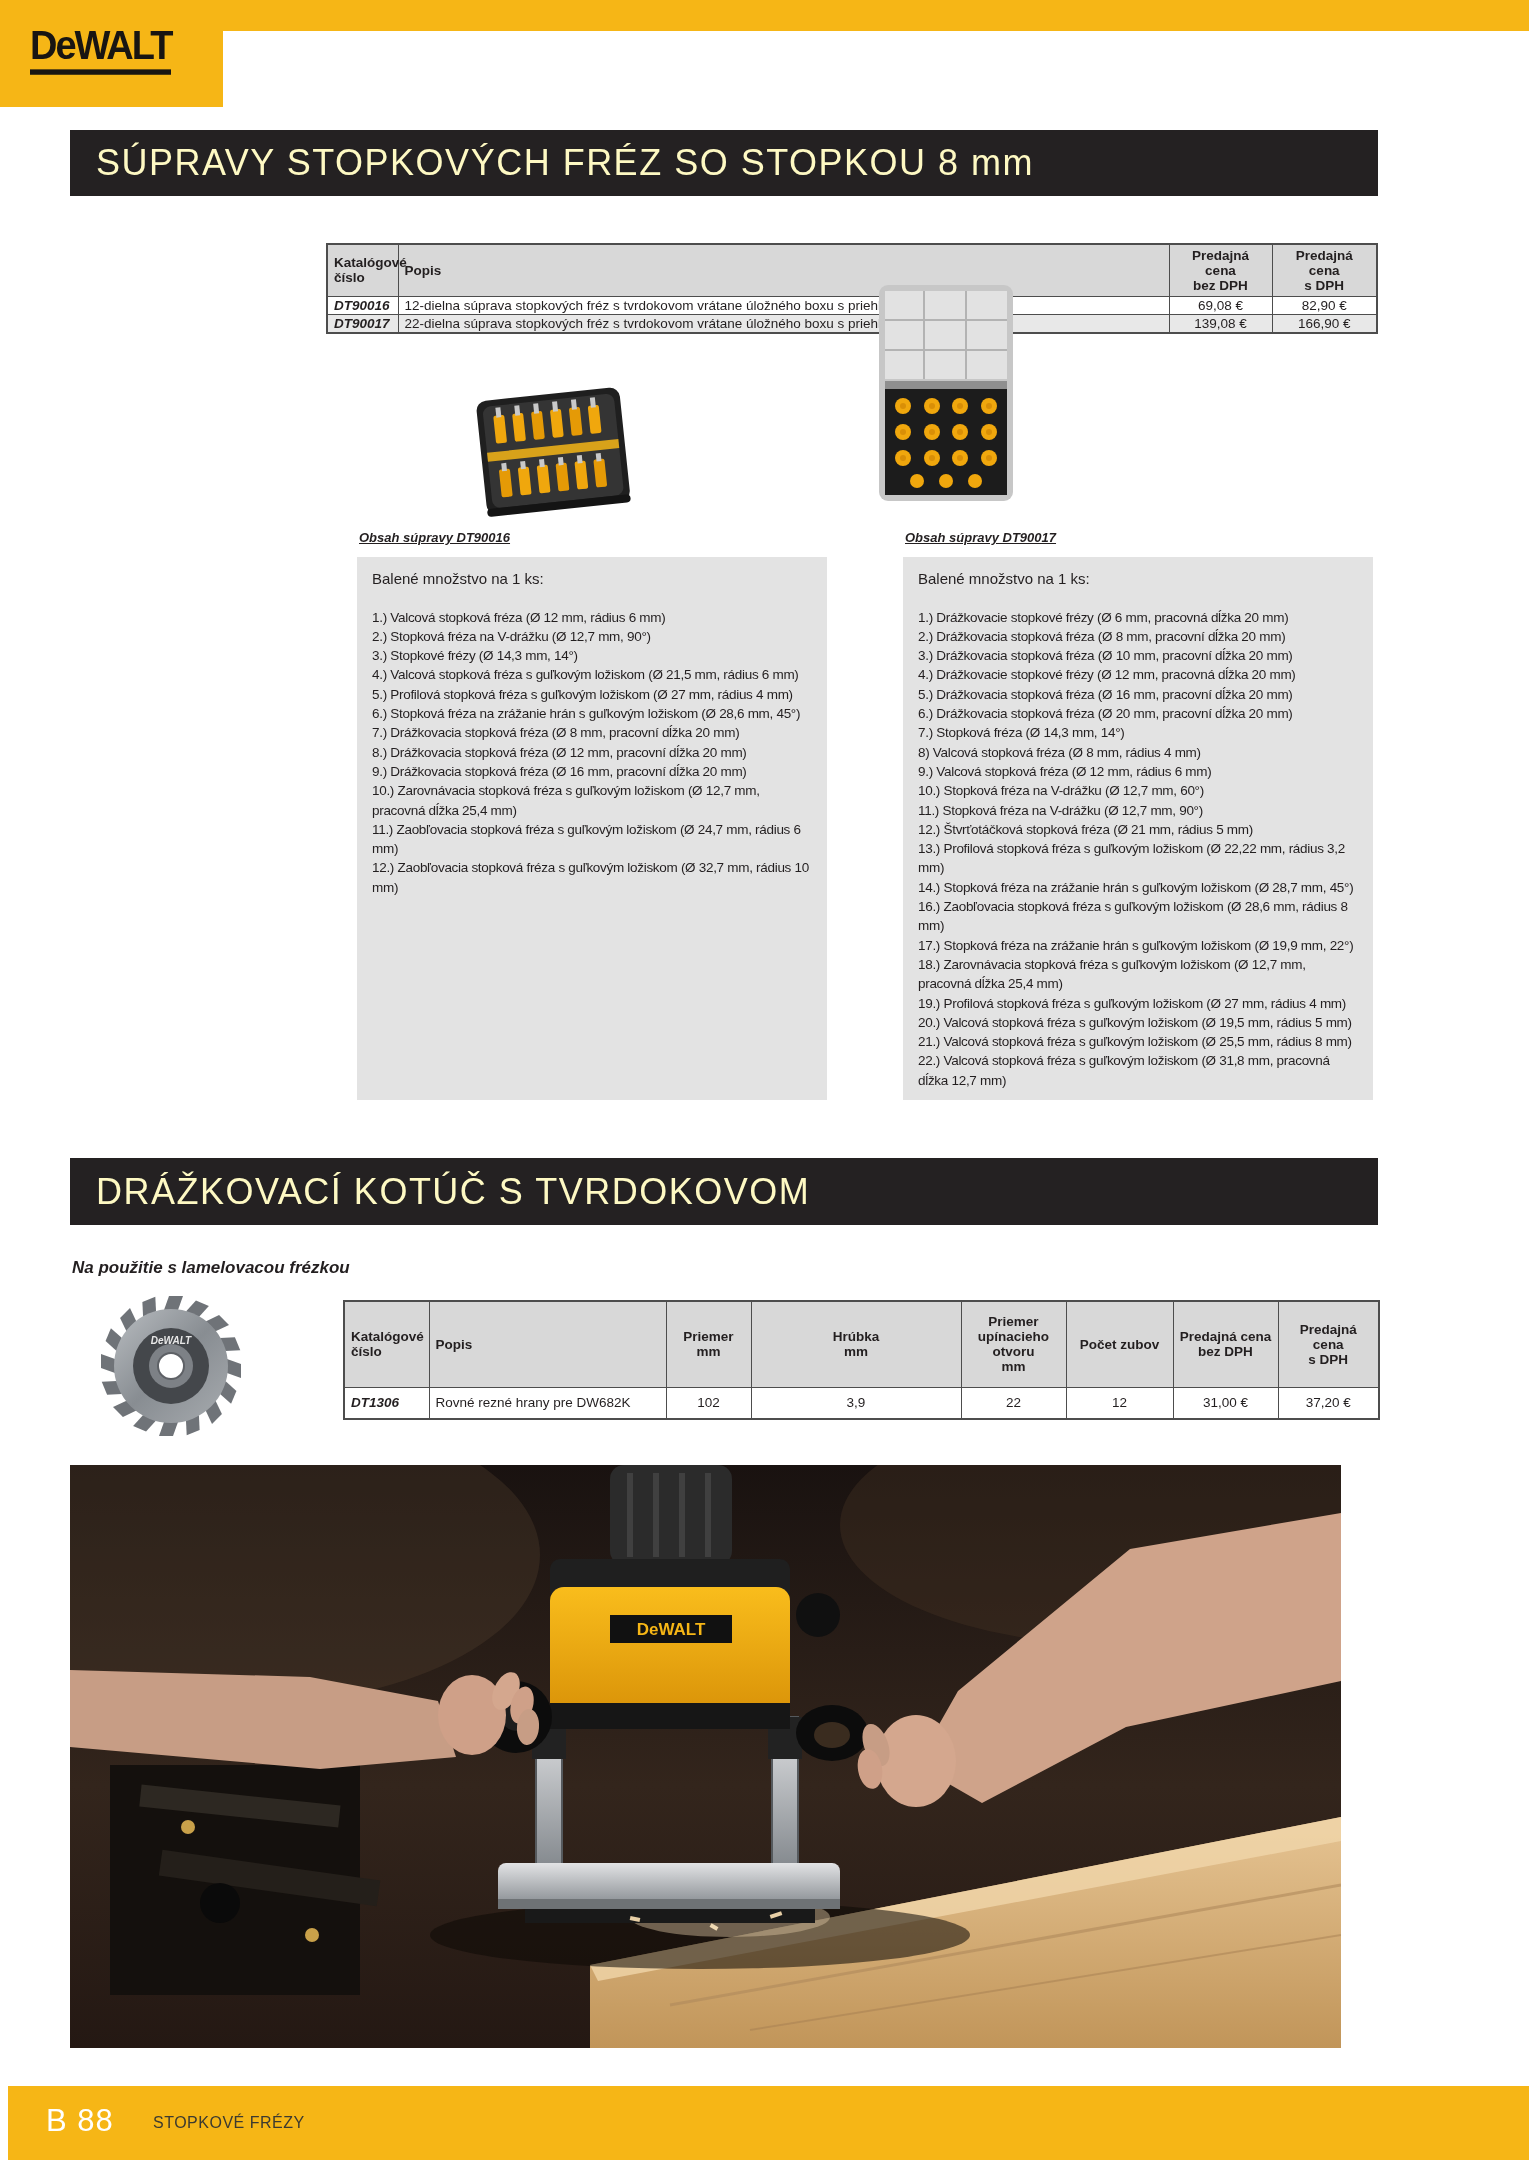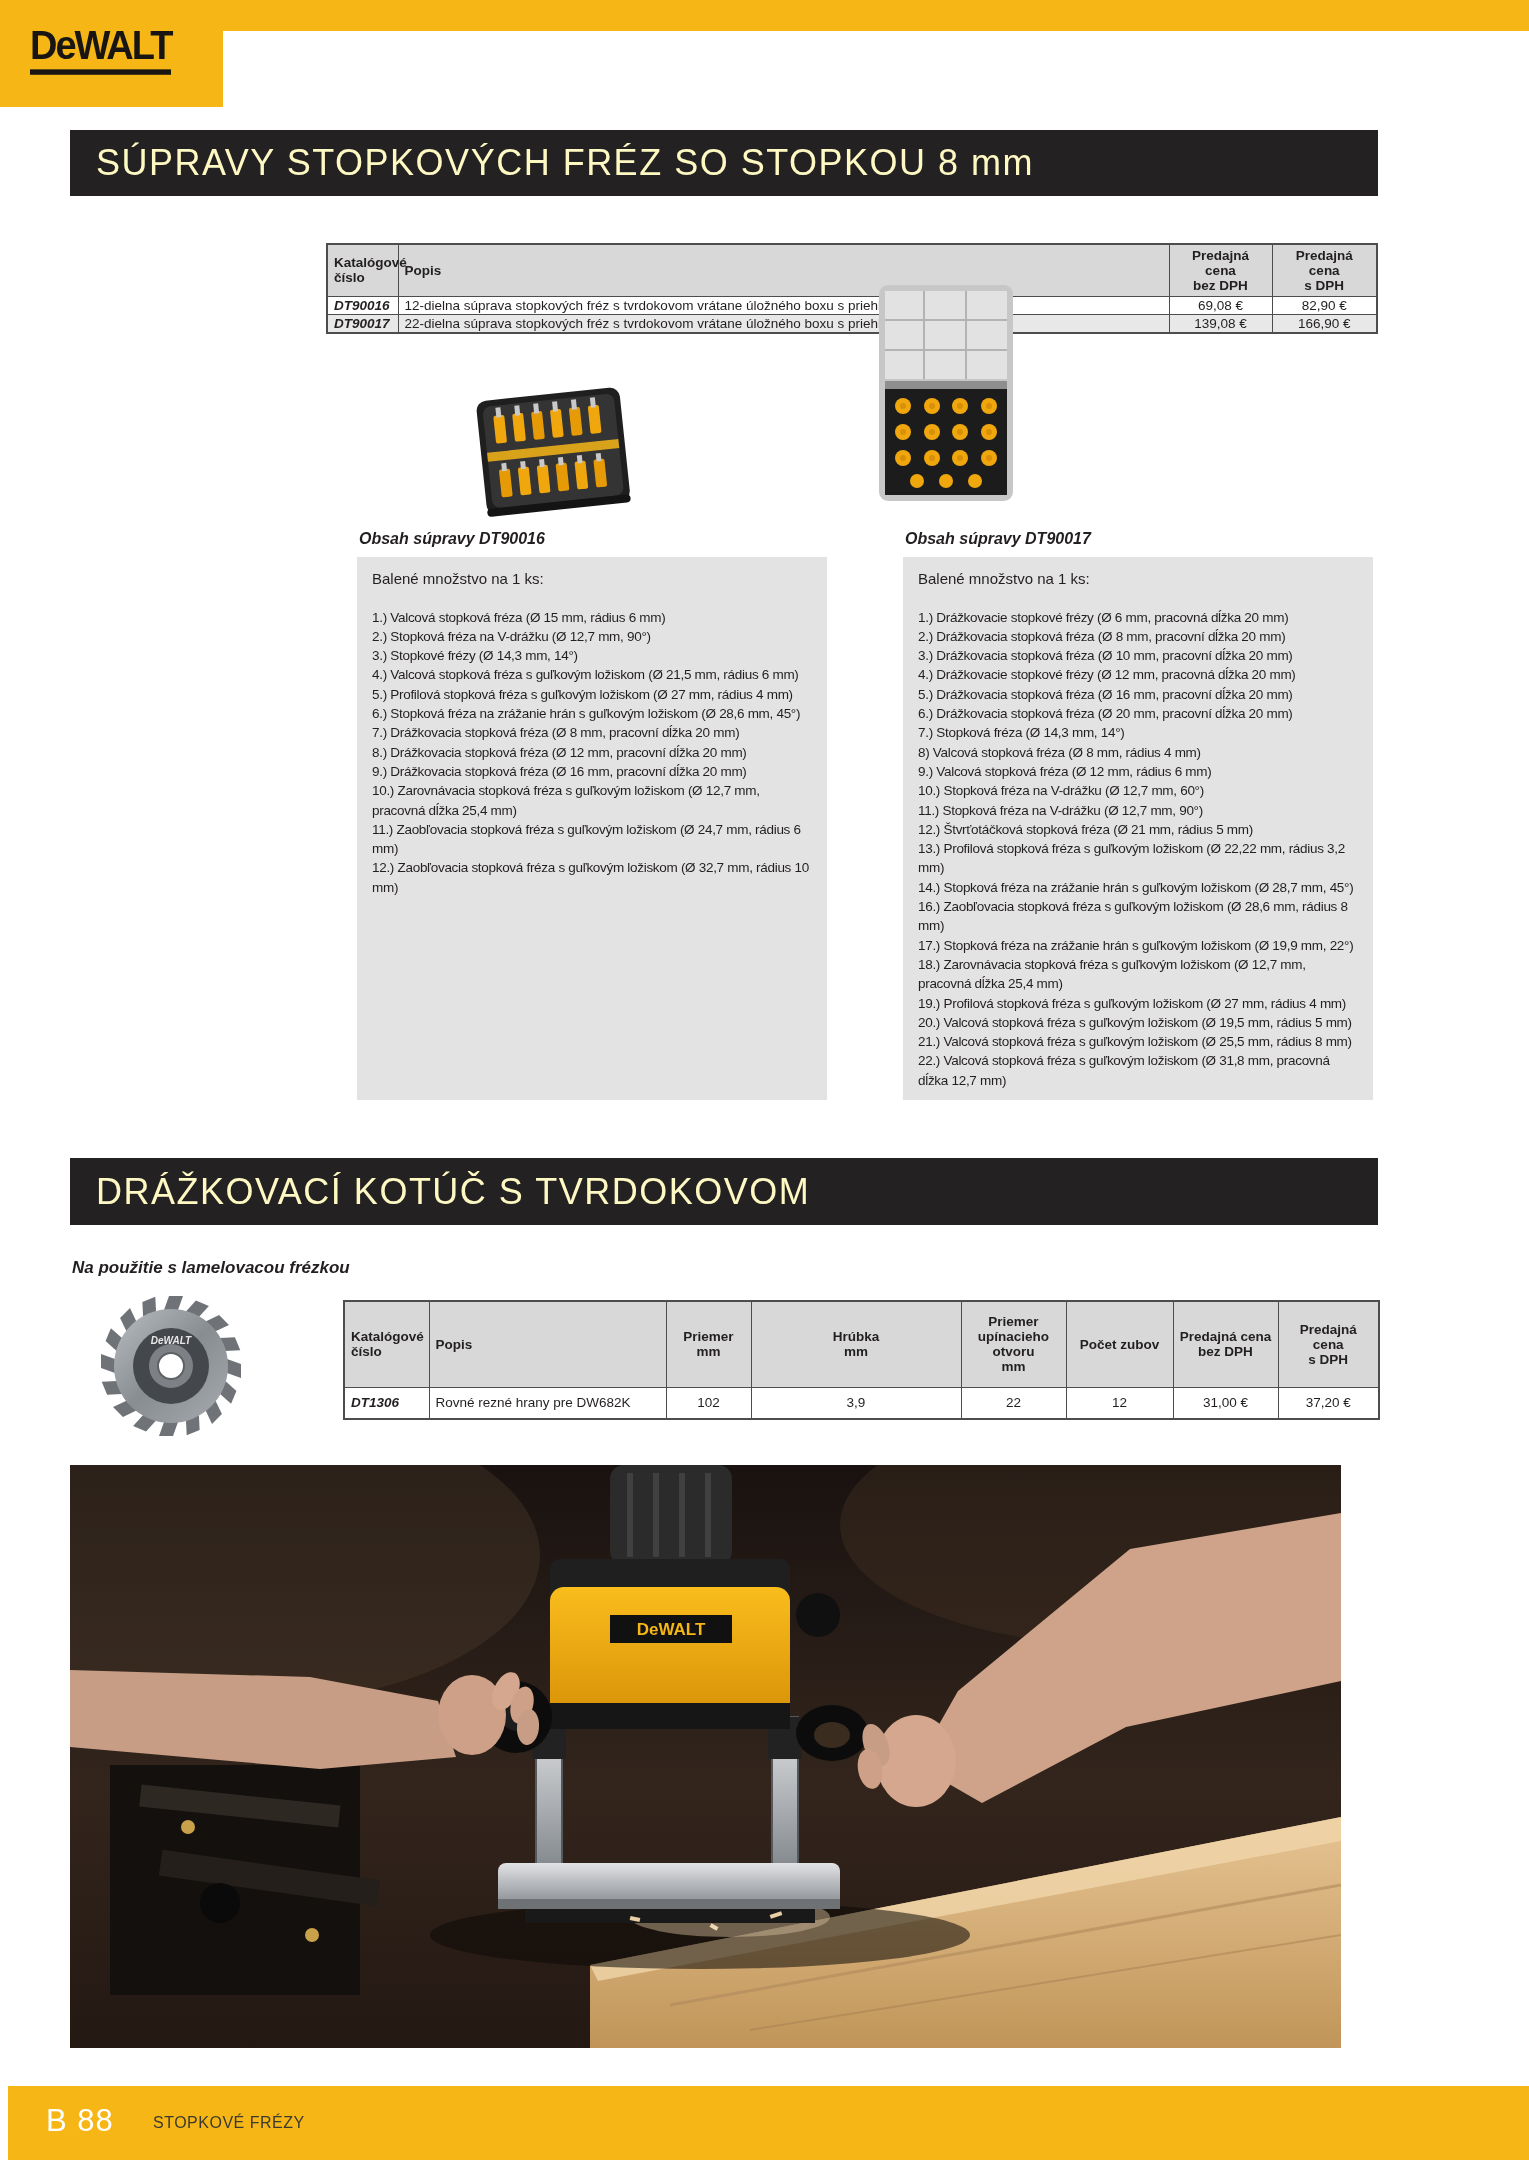--- a/index.html
+++ b/index.html
@@ -27,21 +27,21 @@
   .t1 th{height:52px;}
   .t1 td{height:14px;}
   .t2 th{height:86px;}
   .t2 td{height:32px;}
   td.code{font-weight:bold;font-style:italic;}
   td.desc{text-align:left;}
   td.num{text-align:center;}
   tr.odd td{background:#ffffff;}
   tr.even td{background:#e8e8e8;}
   
-  .set-title{position:absolute;font-size:16px;font-weight:bold;font-style:italic;}
+  .set-title{position:absolute;font-size:13px;font-weight:bold;font-style:italic;text-decoration:underline;}
   .st1{left:359px;top:530px;} .st2{left:905px;top:530px;}
   .listbox{position:absolute;top:557px;width:470px;height:543px;background:#e3e3e3;
            box-sizing:border-box;padding:12px 15px;}
   .lb1{left:357px;} .lb2{left:903px;}
   .intro{font-size:15px;line-height:19.3px;}
   .gap{height:19.3px;}
   .list-line{font-size:13.5px;line-height:19.3px;letter-spacing:-0.3px;}
   
   .subtitle{position:absolute;left:72px;top:1258px;font-size:17px;font-weight:bold;font-style:italic;}
   .blade{position:absolute;left:92px;top:1296px;}
@@ -180,21 +180,21 @@
     </g>
   </svg>
 
   <div class="set-title st1">Obsah súpravy DT90016</div>
   <div class="set-title st2">Obsah súpravy DT90017</div>
 
   <div class="listbox lb1">
     <div class="intro">Balené množstvo na 1 ks:</div>
     <div class="gap"></div>
     <div>
-        <div class="list-line">1.) Valcová stopková fréza (Ø 15 mm, rádius 6 mm)</div>
+        <div class="list-line">1.) Valcová stopková fréza (Ø 12 mm, rádius 6 mm)</div>
         <div class="list-line">2.) Stopková fréza na V-drážku (Ø 12,7 mm, 90°)</div>
         <div class="list-line">3.) Stopkové frézy (Ø 14,3 mm, 14°)</div>
         <div class="list-line">4.) Valcová stopková fréza s guľkovým ložiskom (Ø 21,5 mm, rádius 6 mm)</div>
         <div class="list-line">5.) Profilová stopková fréza s guľkovým ložiskom (Ø 27 mm, rádius 4 mm)</div>
         <div class="list-line">6.) Stopková fréza na zrážanie hrán s guľkovým ložiskom (Ø 28,6 mm, 45°)</div>
         <div class="list-line">7.) Drážkovacia stopková fréza (Ø 8 mm, pracovní dĺžka 20 mm)</div>
         <div class="list-line">8.) Drážkovacia stopková fréza (Ø 12 mm, pracovní dĺžka 20 mm)</div>
         <div class="list-line">9.) Drážkovacia stopková fréza (Ø 16 mm, pracovní dĺžka 20 mm)</div>
         <div class="list-line">10.) Zarovnávacia stopková fréza s guľkovým ložiskom (Ø 12,7 mm, pracovná dĺžka 25,4 mm)</div>
         <div class="list-line">11.) Zaobľovacia stopková fréza s guľkovým ložiskom (Ø 24,7 mm, rádius 6 mm)</div>

